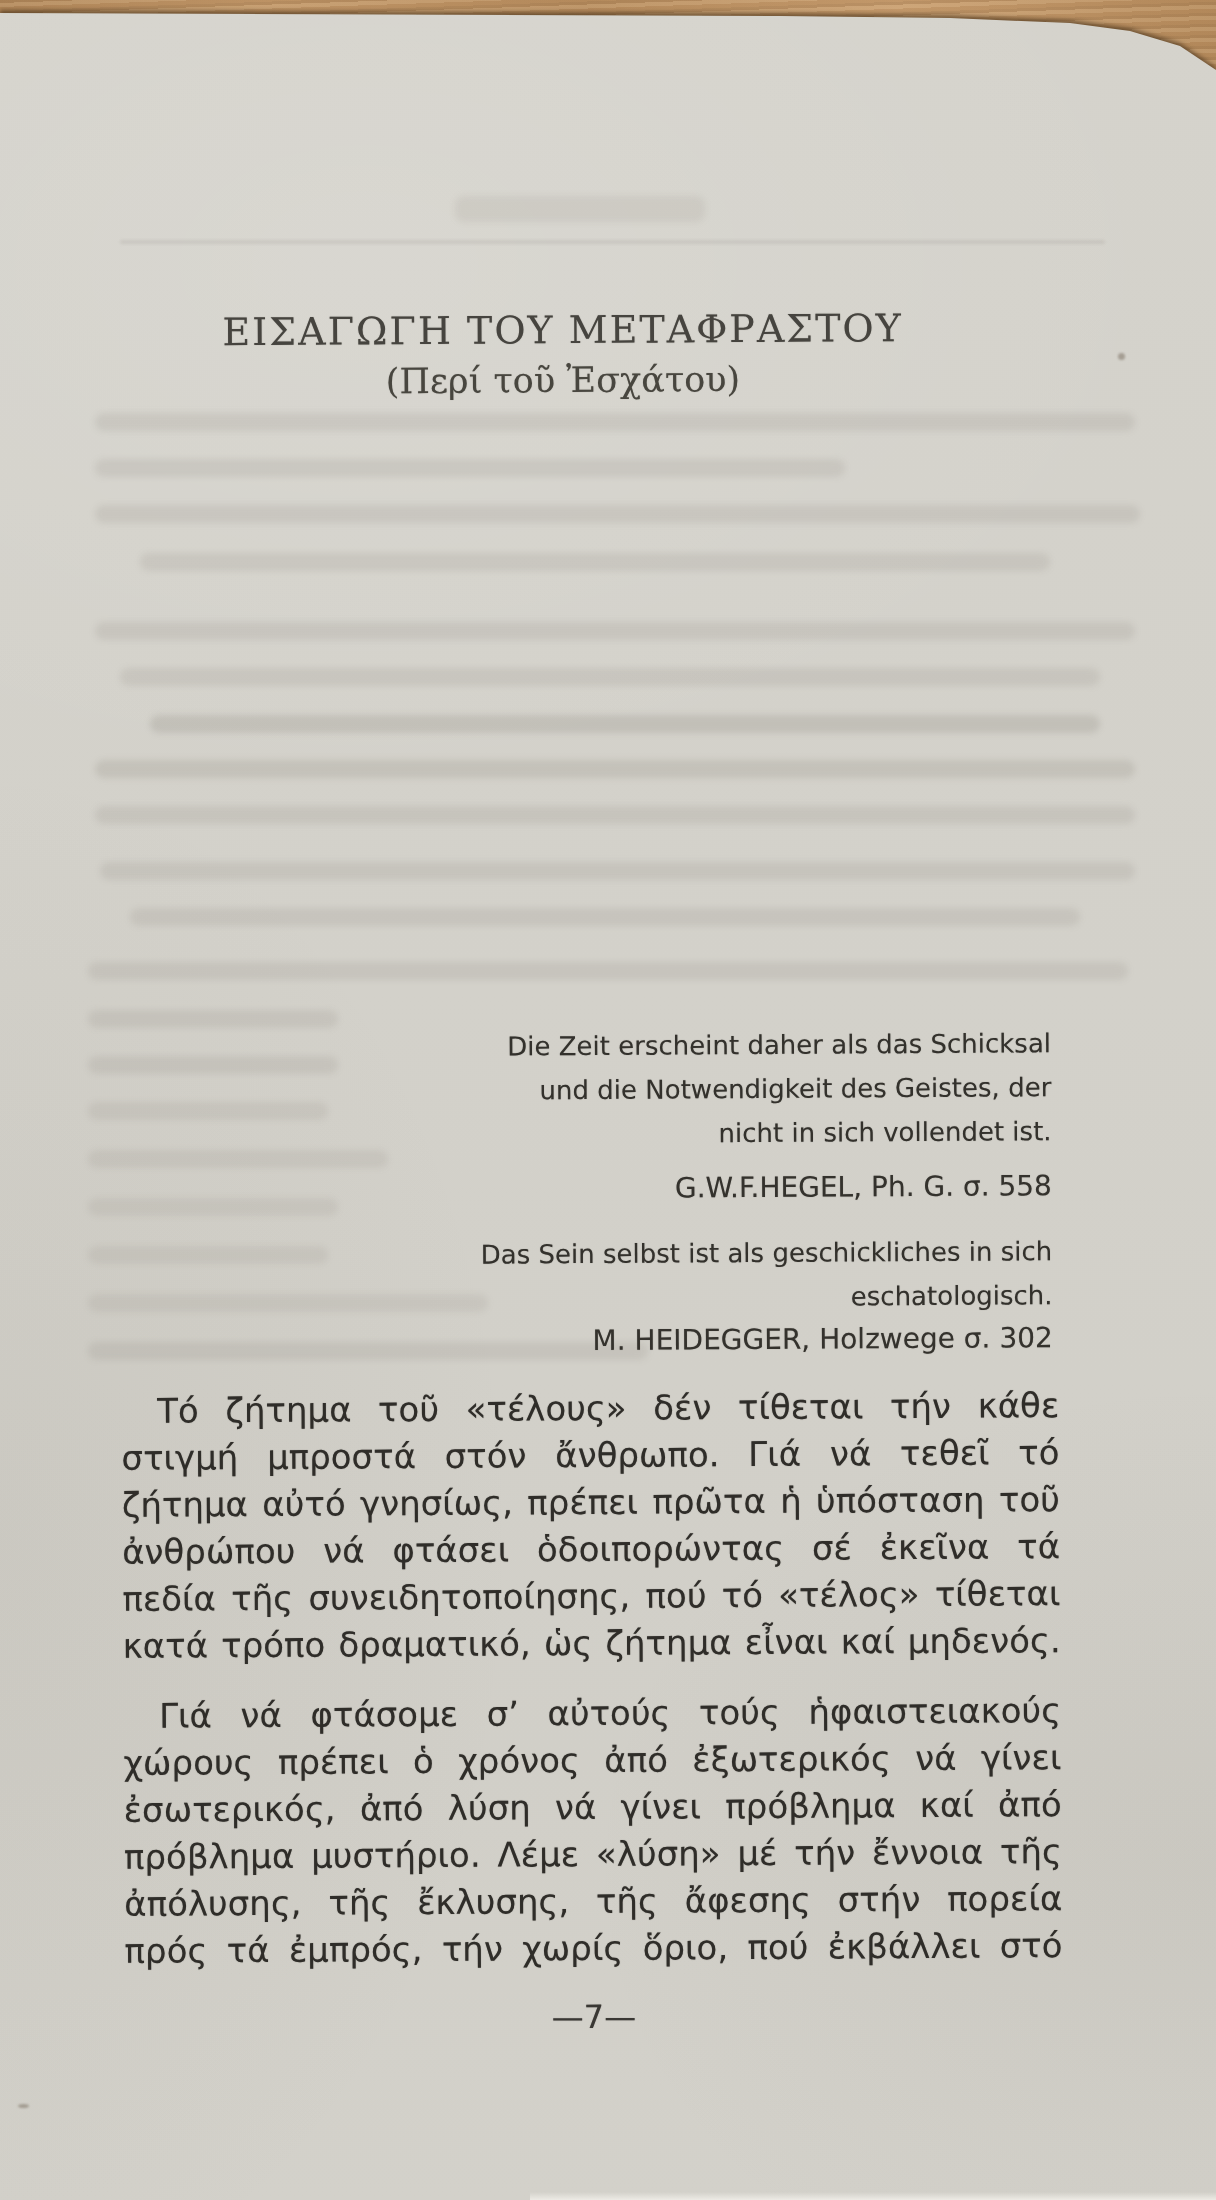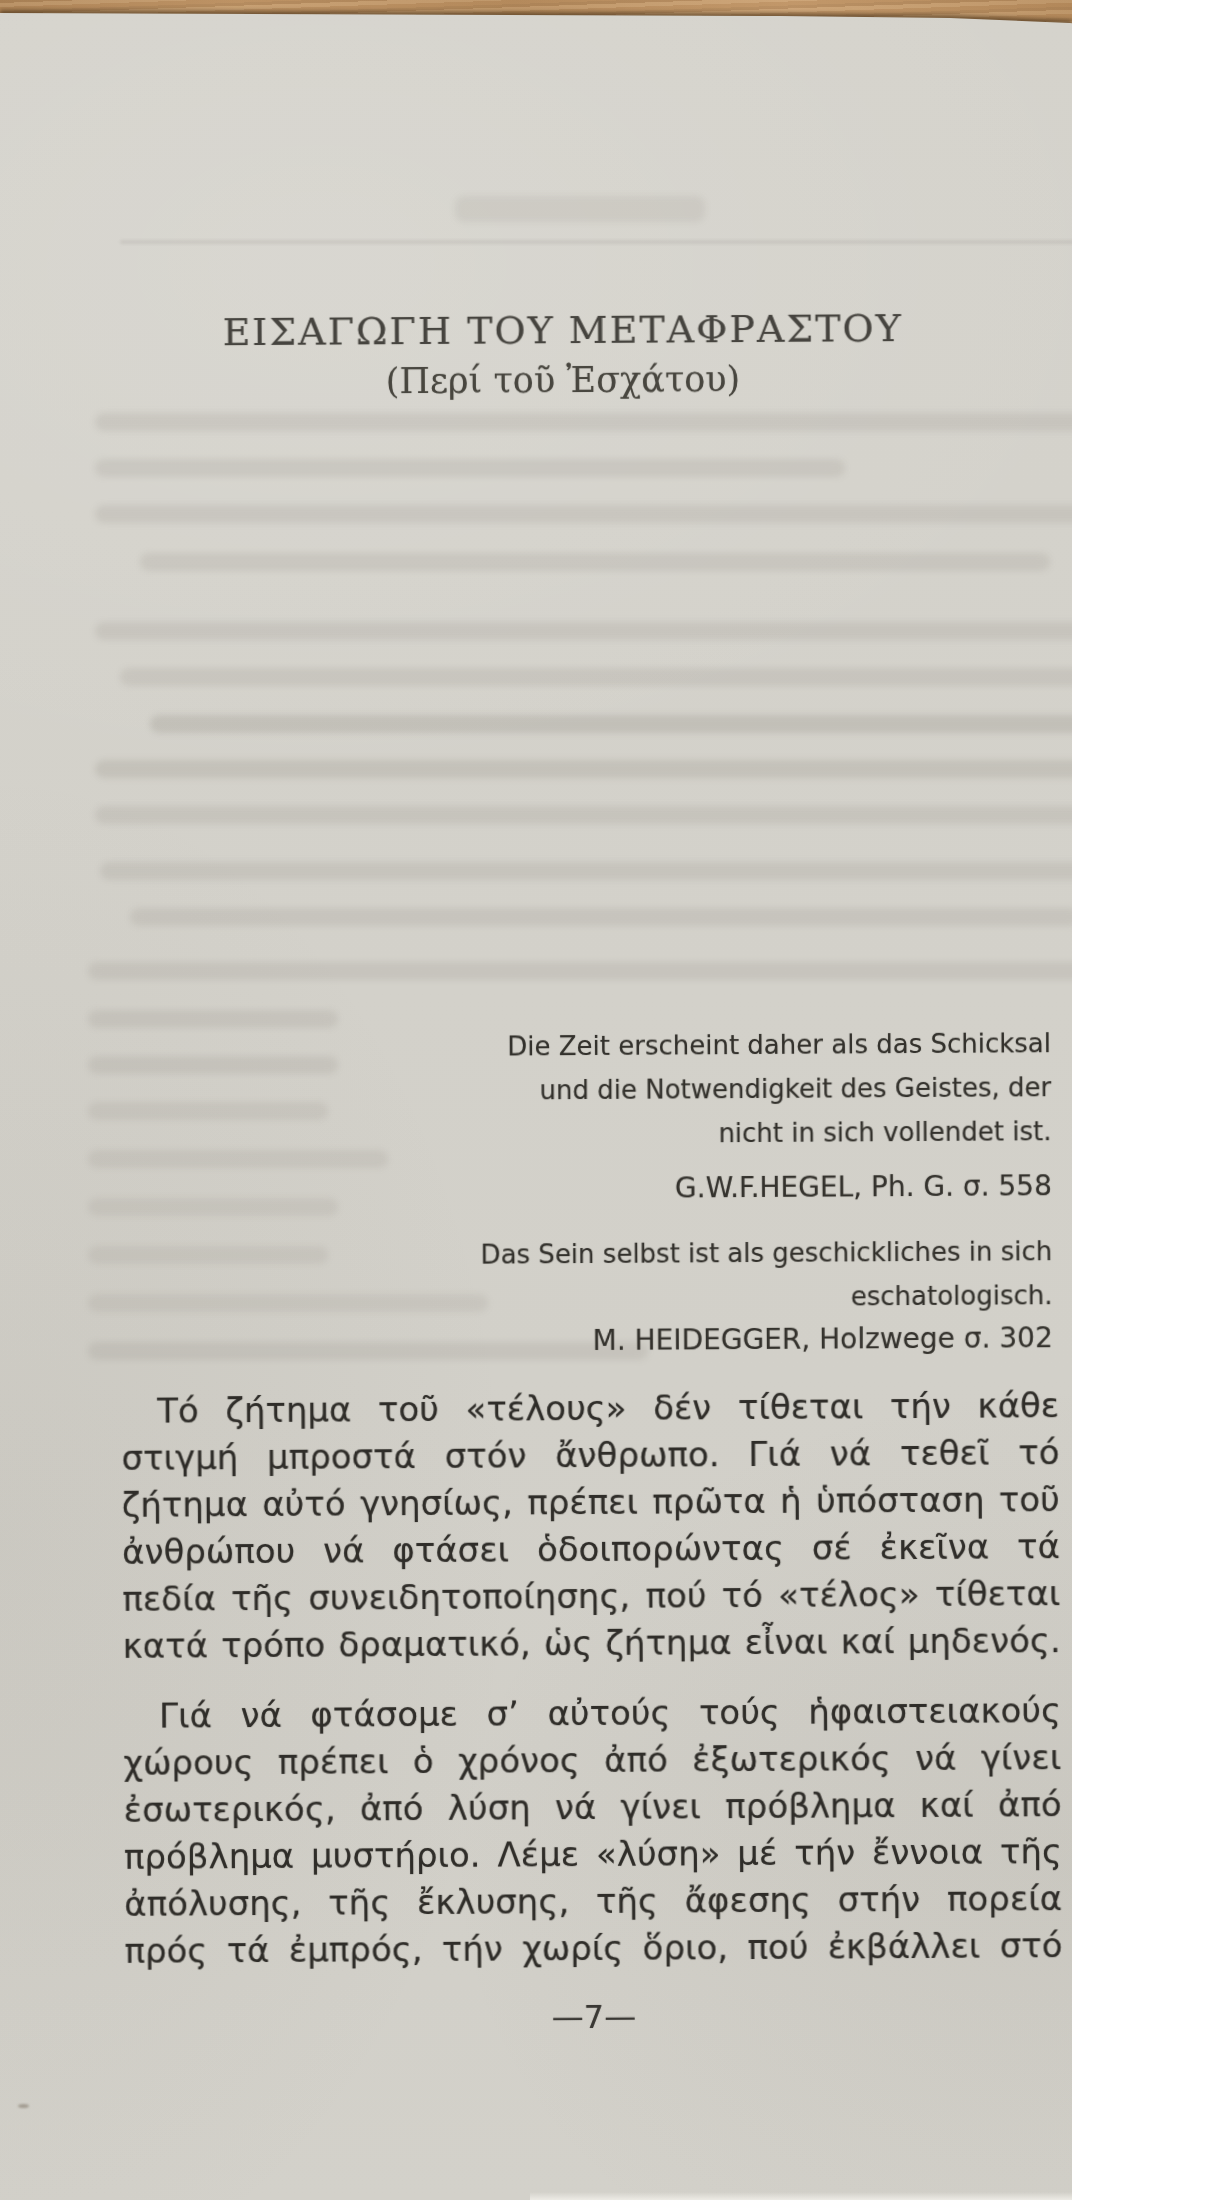--- a/index.html
+++ b/index.html
@@ -1,18 +1,18 @@
 <!DOCTYPE html>
 <html><head>
 <meta charset="utf-8">
 <style>
   html,body{margin:0;padding:0;}
   .photo{
     position:relative;
-    width:1072px;height:2200px;
+    width:1216px;height:2200px;
     overflow:hidden;
     background:
       repeating-linear-gradient(178deg, rgba(120,84,48,.18) 0 3px, rgba(255,235,200,.10) 3px 7px, rgba(150,105,60,.12) 7px 11px),
       linear-gradient(90deg,#b2895c 0%,#c2986a 22%,#b88e60 48%,#c89e70 74%,#b68c5e 100%);
     font-family:"DejaVu Sans",sans-serif;
   }
   .page-wrap{position:absolute;inset:0;filter:drop-shadow(0 -3px 2px rgba(74,52,28,.65));}
   .page{
     position:absolute;inset:0;
     clip-path:polygon(0 13px,780px 16px,950px 18px,1070px 23px,1130px 31px,1180px 46px,1216px 70px,1216px 2200px,0 2200px);

